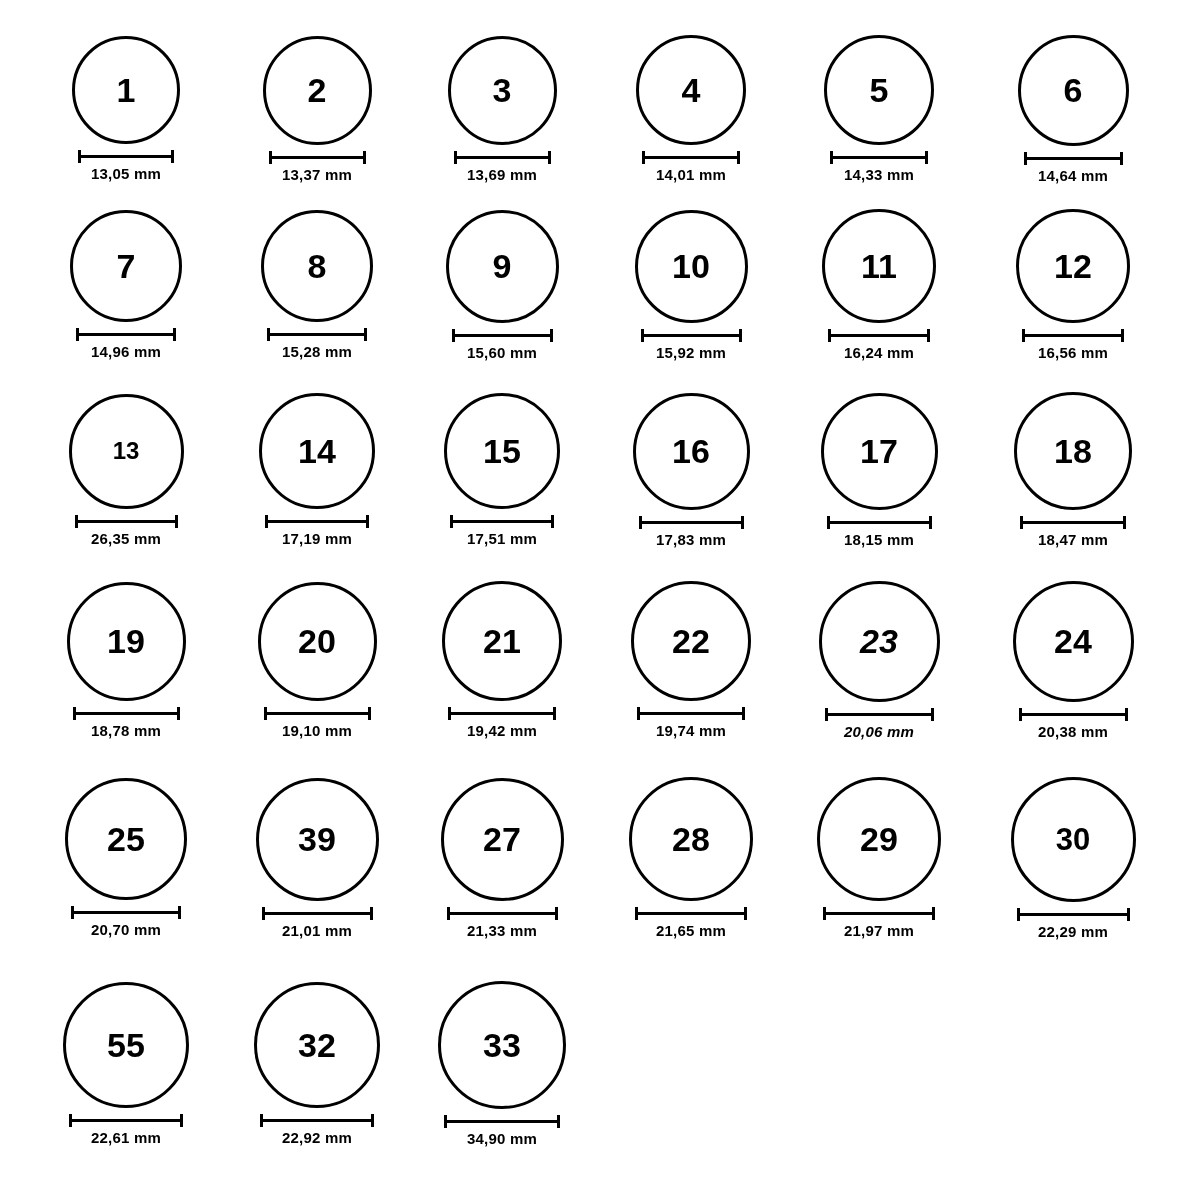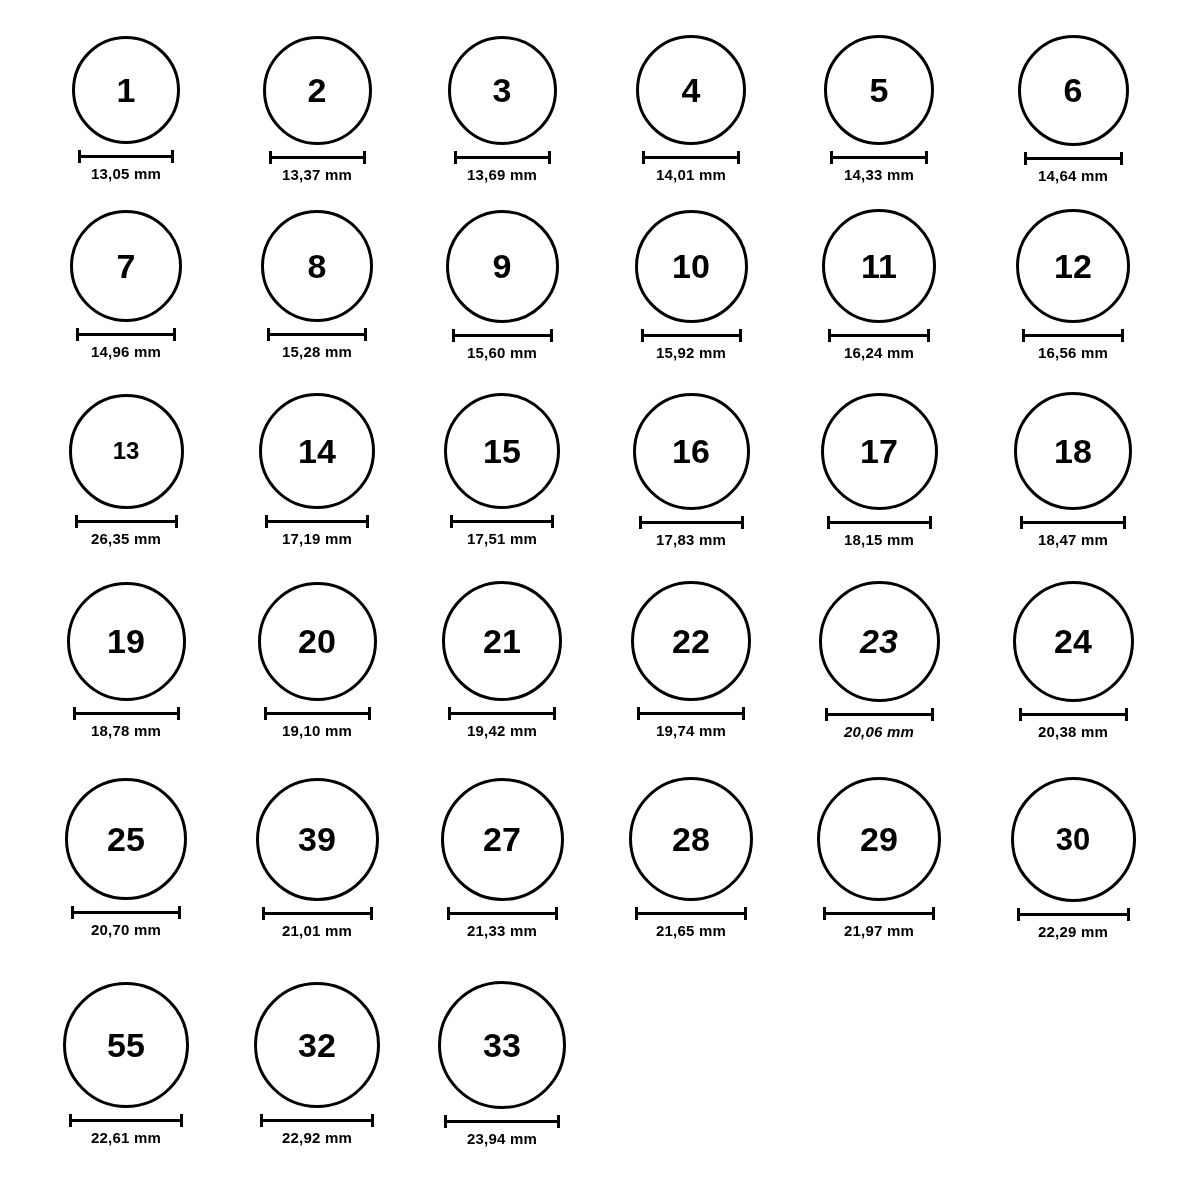--- a/index.html
+++ b/index.html
@@ -430,15 +430,15 @@
     </div>
     <div class="ring-cell" style="left: 412px; top: 981px; width: 180px;">
       <div class="ring-circle" style="width: 128px; height: 128px;">
         <span class="ring-number" style="font-size: 34px;">33</span>
       </div>
       <div class="measure" style="width: 116px;">
         <div class="measure-line"></div>
         <div class="measure-cap left"></div>
         <div class="measure-cap right"></div>
       </div>
-      <div class="measure-label">23,94 mm</div>
+      <div class="measure-label">34,90 mm</div>
     </div>
   </div>
 
 </body></html>

